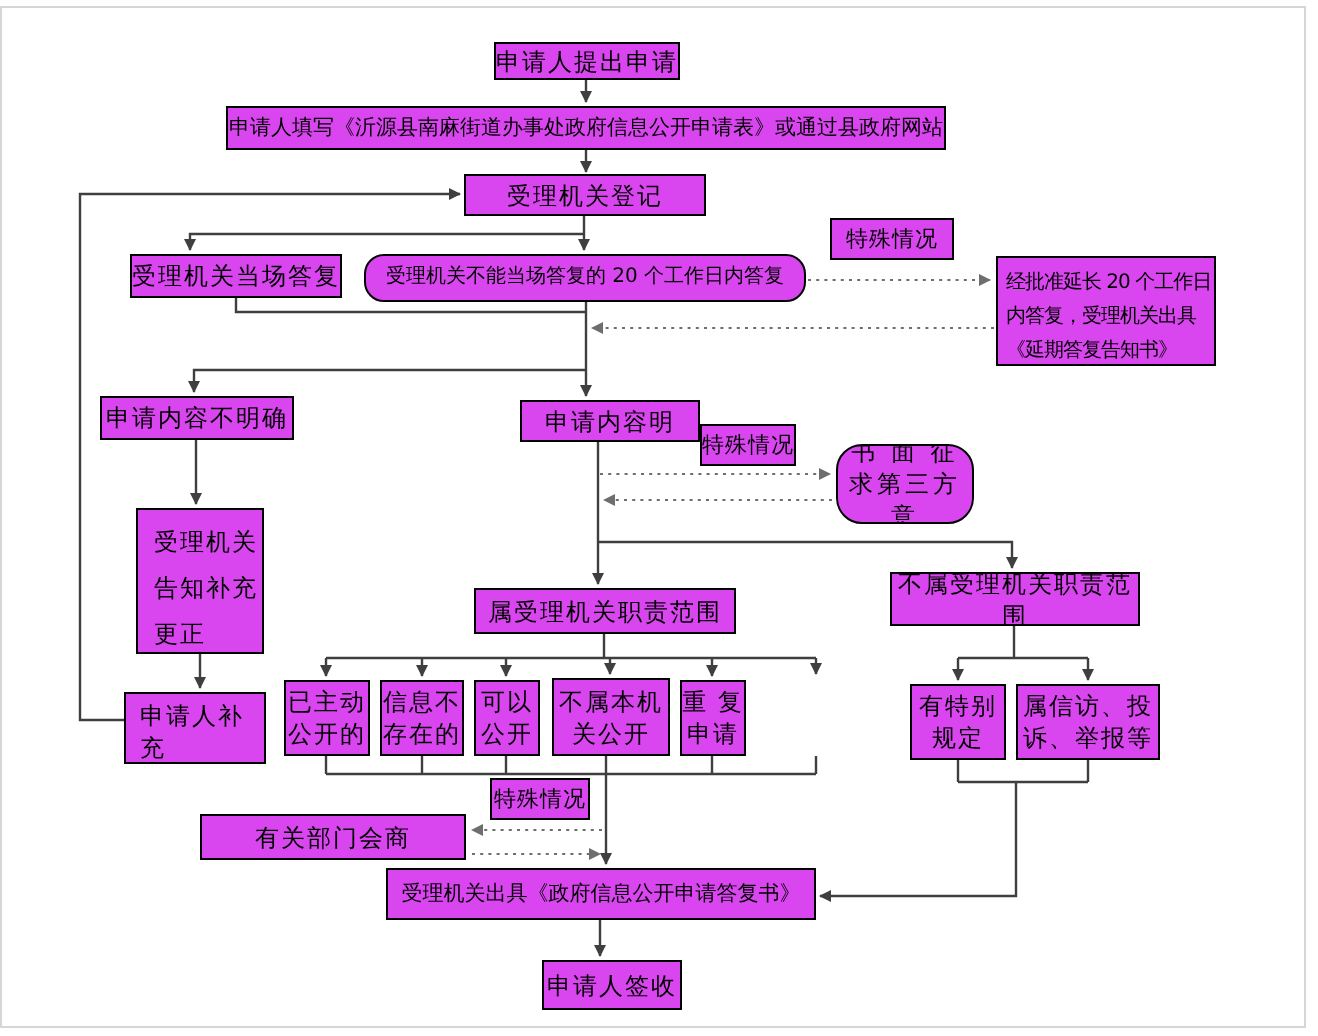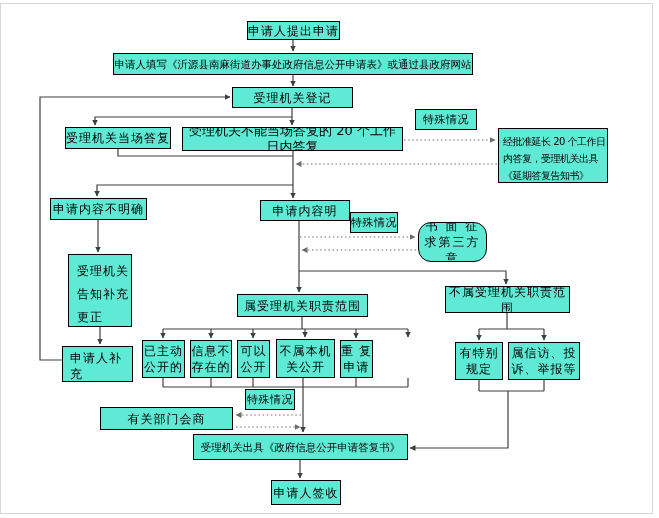--- a/index.html
+++ b/index.html
@@ -3,27 +3,27 @@
 <meta charset="utf-8">
 <style>
   html,body{margin:0;padding:0;background:#ffffff;}
   body{width:659px;height:518px;position:relative;overflow:hidden;
        font-family:"DejaVu Sans",sans-serif;color:#000;}
   #frame{position:absolute;left:0;top:3px;width:653px;height:511px;
          border:1px solid #d6d6d6;box-sizing:border-box;pointer-events:none;}
   #stage{position:absolute;left:0;top:0;width:659px;height:518px;}
   #wires{position:absolute;left:0;top:0;}
   .node{position:absolute;box-sizing:border-box;border:1px solid #000;
-        background:#5eead4;display:flex;align-items:center;justify-content:center;
+        background:#d946ef;display:flex;align-items:center;justify-content:center;
         text-align:center;font-size:12px;letter-spacing:1px;line-height:16px;
         white-space:pre-line;overflow:hidden;}
   .wire{fill:none;stroke:#3f3f3f;stroke-width:1.2;}
   .wire.dashed{stroke:#6e6e6e;stroke-width:1;stroke-dasharray:1.5 2.6;}
   [data-name="node-fill-form"]{font-size:10.5px;letter-spacing:0;}
-  [data-name="node-reply-20days"]{font-size:13px;letter-spacing:0;}
+  [data-name="node-reply-20days"]{font-size:10px;letter-spacing:0;border-radius:10px;}
   [data-name="node-issue-reply"]{font-size:10.5px;letter-spacing:0;}
   [data-name="node-extend"]{text-align:left;justify-content:flex-start;
         align-items:flex-start;padding:4px 1px 0 4px;line-height:17px;
         font-size:10px;letter-spacing:-0.5px;}
   [data-name="node-notify-supplement"]{text-align:left;justify-content:flex-start;
         align-items:flex-start;padding:5px 0 0 8px;line-height:23px;}
   [data-name="node-applicant-supplement"]{text-align:left;justify-content:flex-start;
         align-items:flex-start;padding:3px 0 0 7px;line-height:16px;}
   [data-name="node-special-1"],[data-name="node-special-2"],
   [data-name="node-special-3"]{font-size:11px;letter-spacing:0.5px;}

